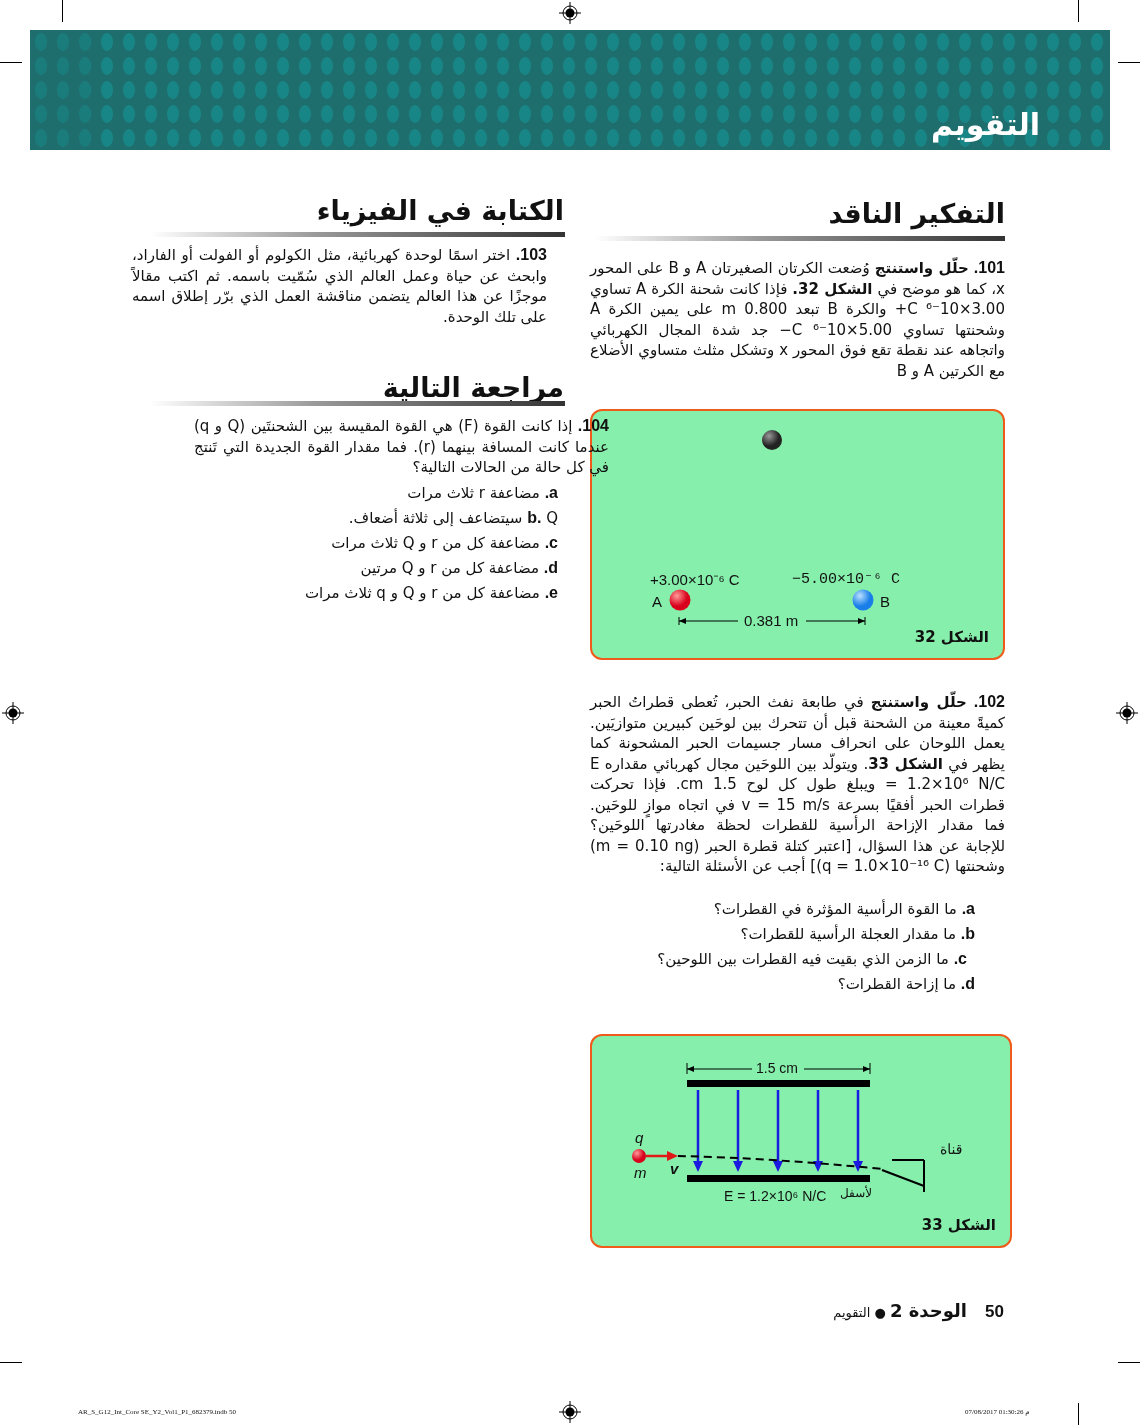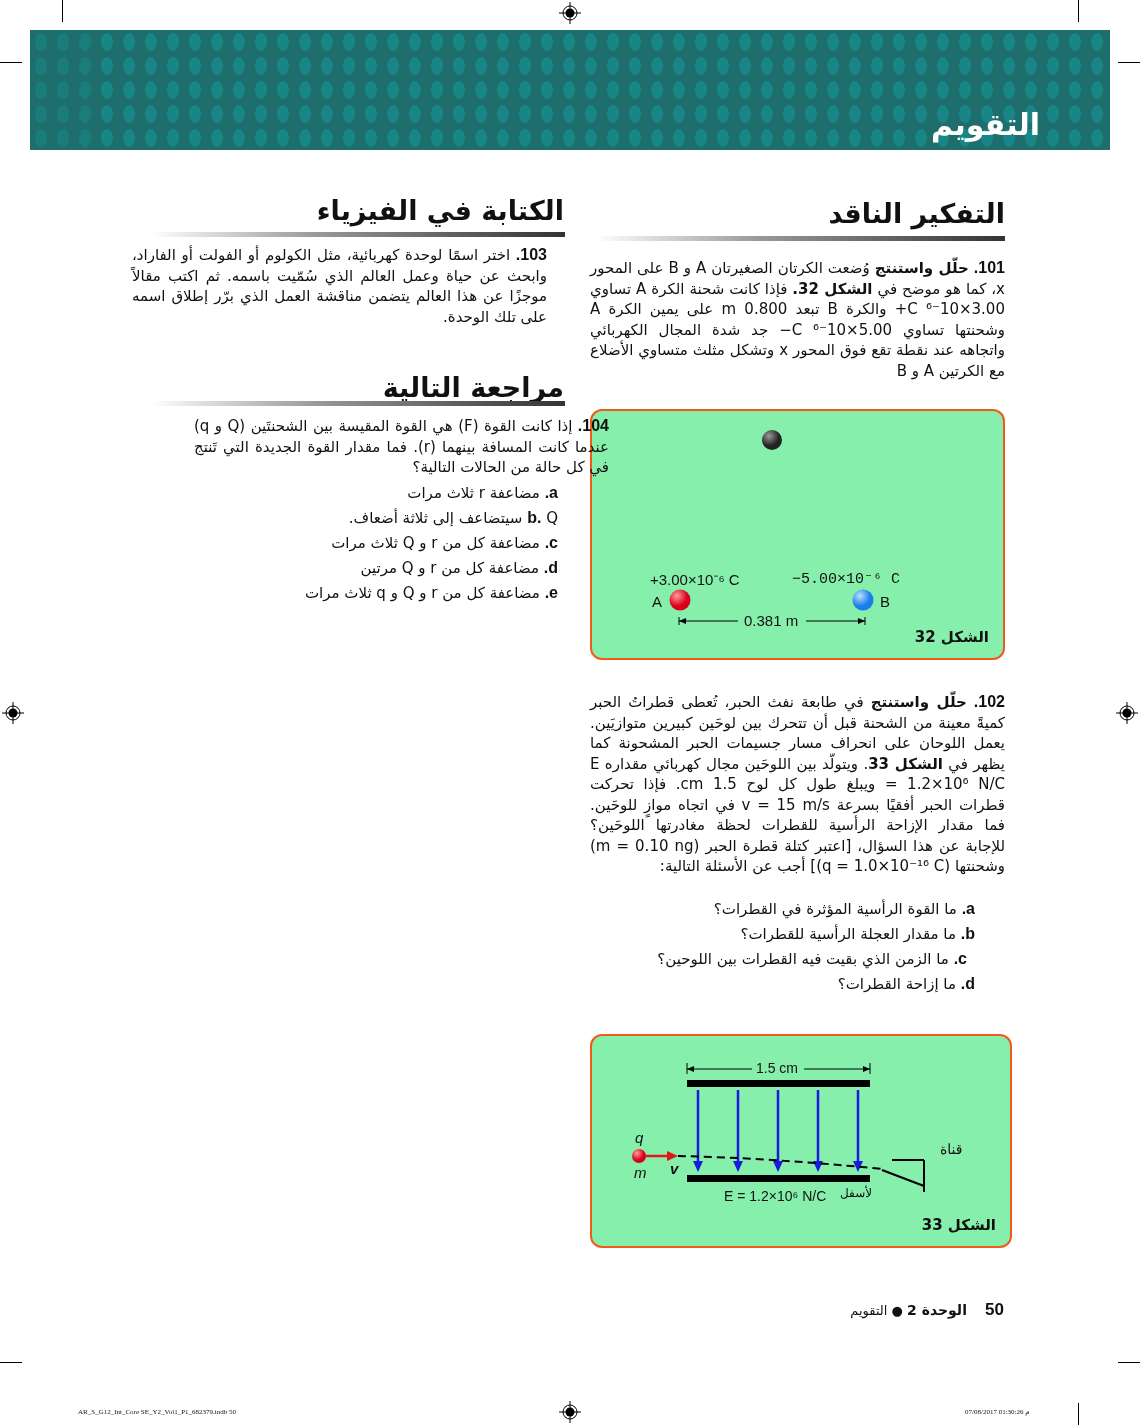--- a/index.html
+++ b/index.html
@@ -14,21 +14,21 @@
   .para { position: absolute; direction: rtl; text-align: justify; font-size: 15px; line-height: 20.5px; }
   .para .num { font-weight: bold; font-family: "Liberation Sans", sans-serif; font-size: 16px; }
   .para b { font-weight: bold; }
   .list-item { position: absolute; direction: rtl; font-size: 15px; text-align: right; }
   .list-item .lt { font-weight: bold; font-family: "Liberation Sans", sans-serif; font-size: 16px; }
   .figbox { position: absolute; border: 2px solid #f05a1a; border-radius: 12px; background: #86efac; }
   .fig-cap { position: absolute; right: 14px; bottom: 12px; font-weight: bold; font-size: 15px; direction: rtl; }
   .lbl { position: absolute; font-family: "Liberation Sans", sans-serif; font-size: 15px; white-space: nowrap; }
   .footer { position: absolute; right: 136px; top: 1300px; direction: rtl; font-size: 13px; }
   .footer .pg { font-weight: bold; font-size: 17px; font-family: "Liberation Sans", sans-serif; margin-left: 14px; }
-  .footer .unit { font-weight: bold; font-size: 14px; }
+  .footer .unit { font-weight: bold; font-size: 18px; }
   .slug { position: absolute; top: 1408px; font-family: "Liberation Serif", serif; font-size: 7px; }
   i.m { font-family: "Liberation Sans", sans-serif; font-style: italic; }
 </style>
 </head>
 <body>
 
 <div class="crop" style="left:62px;top:0;width:1px;height:22px;"></div>
 <div class="crop" style="left:1078px;top:0;width:1px;height:22px;"></div>
 <div class="crop" style="left:0;top:62px;width:22px;height:1px;"></div>
 <div class="crop" style="left:1118px;top:62px;width:22px;height:1px;"></div>

